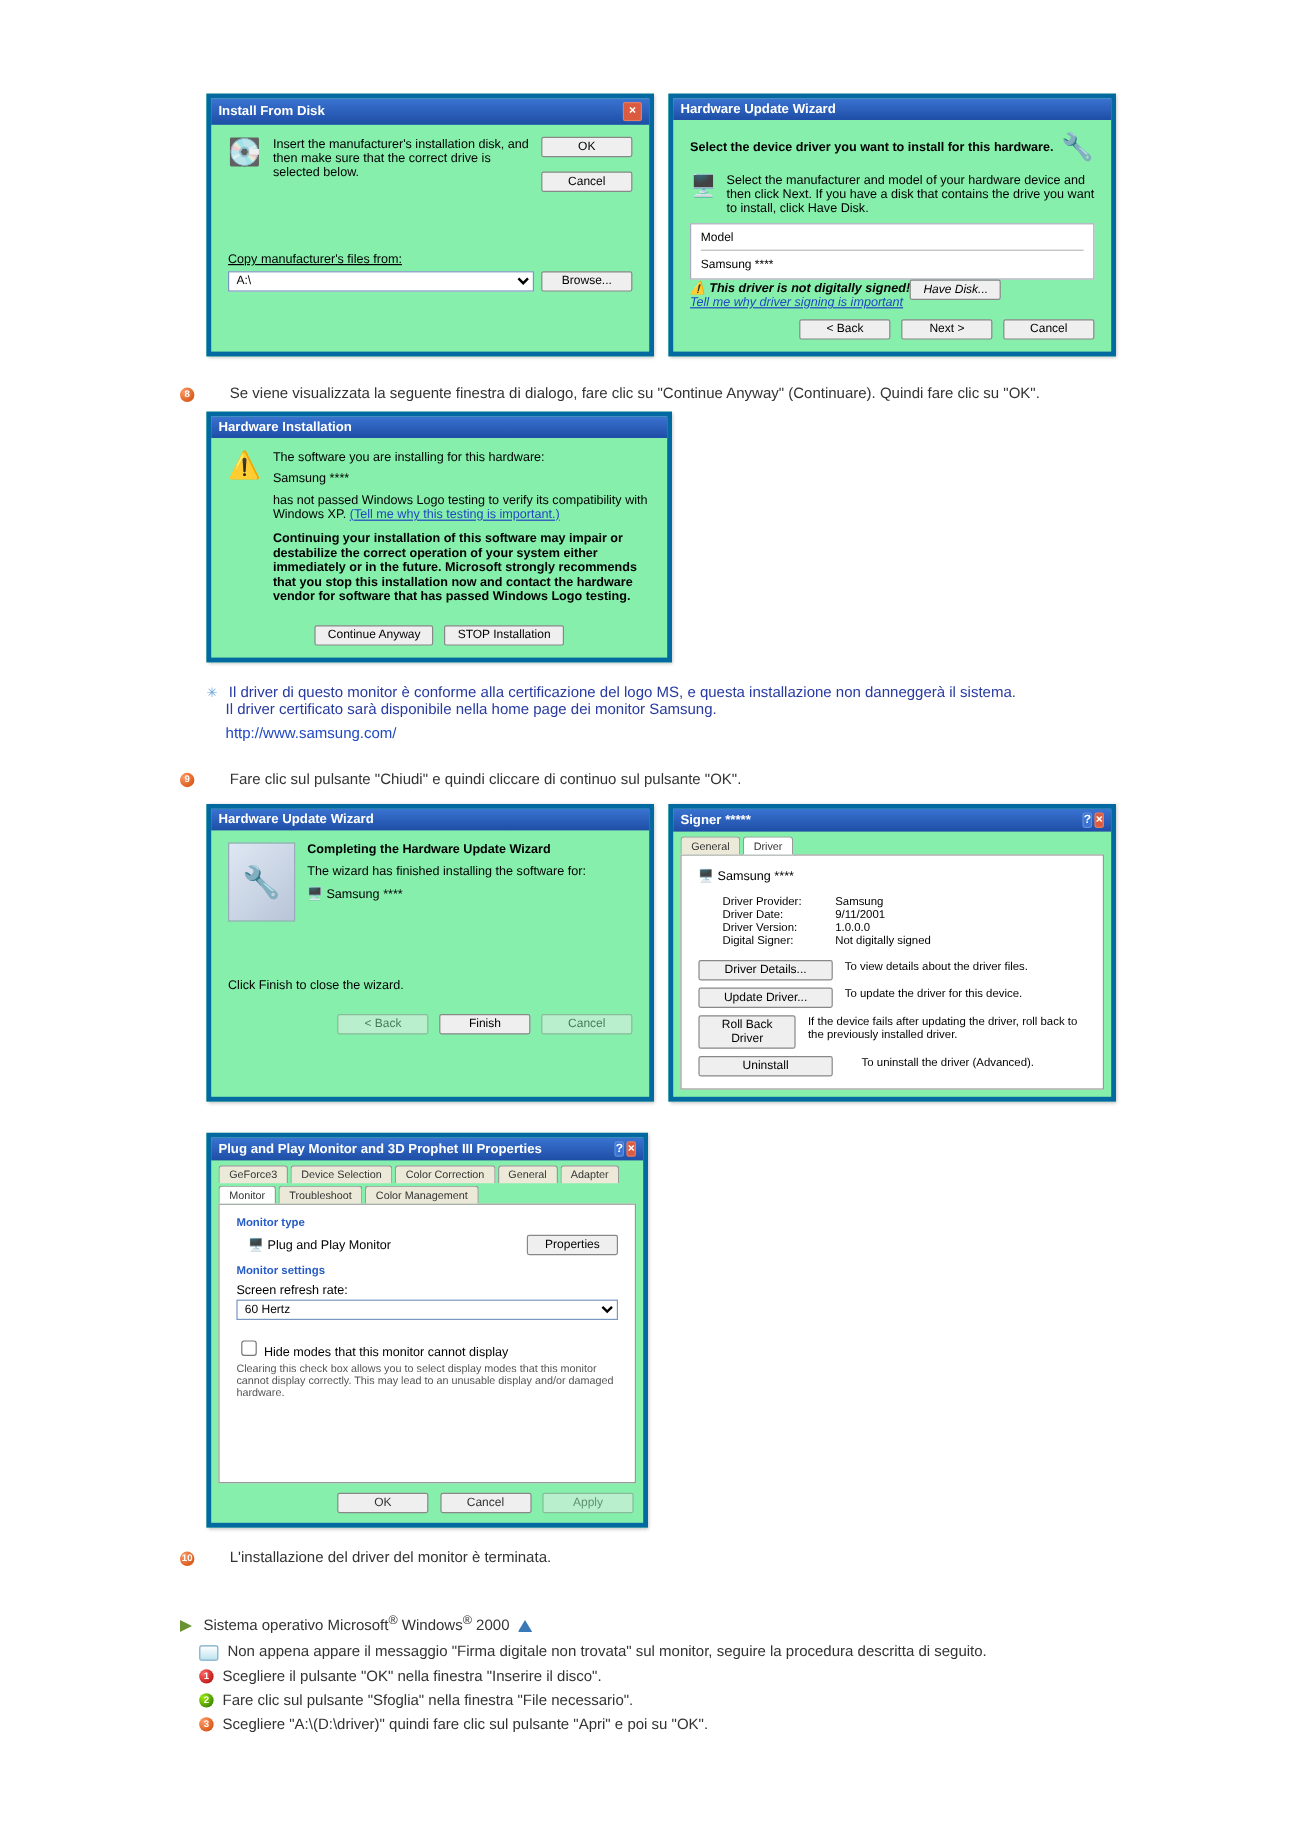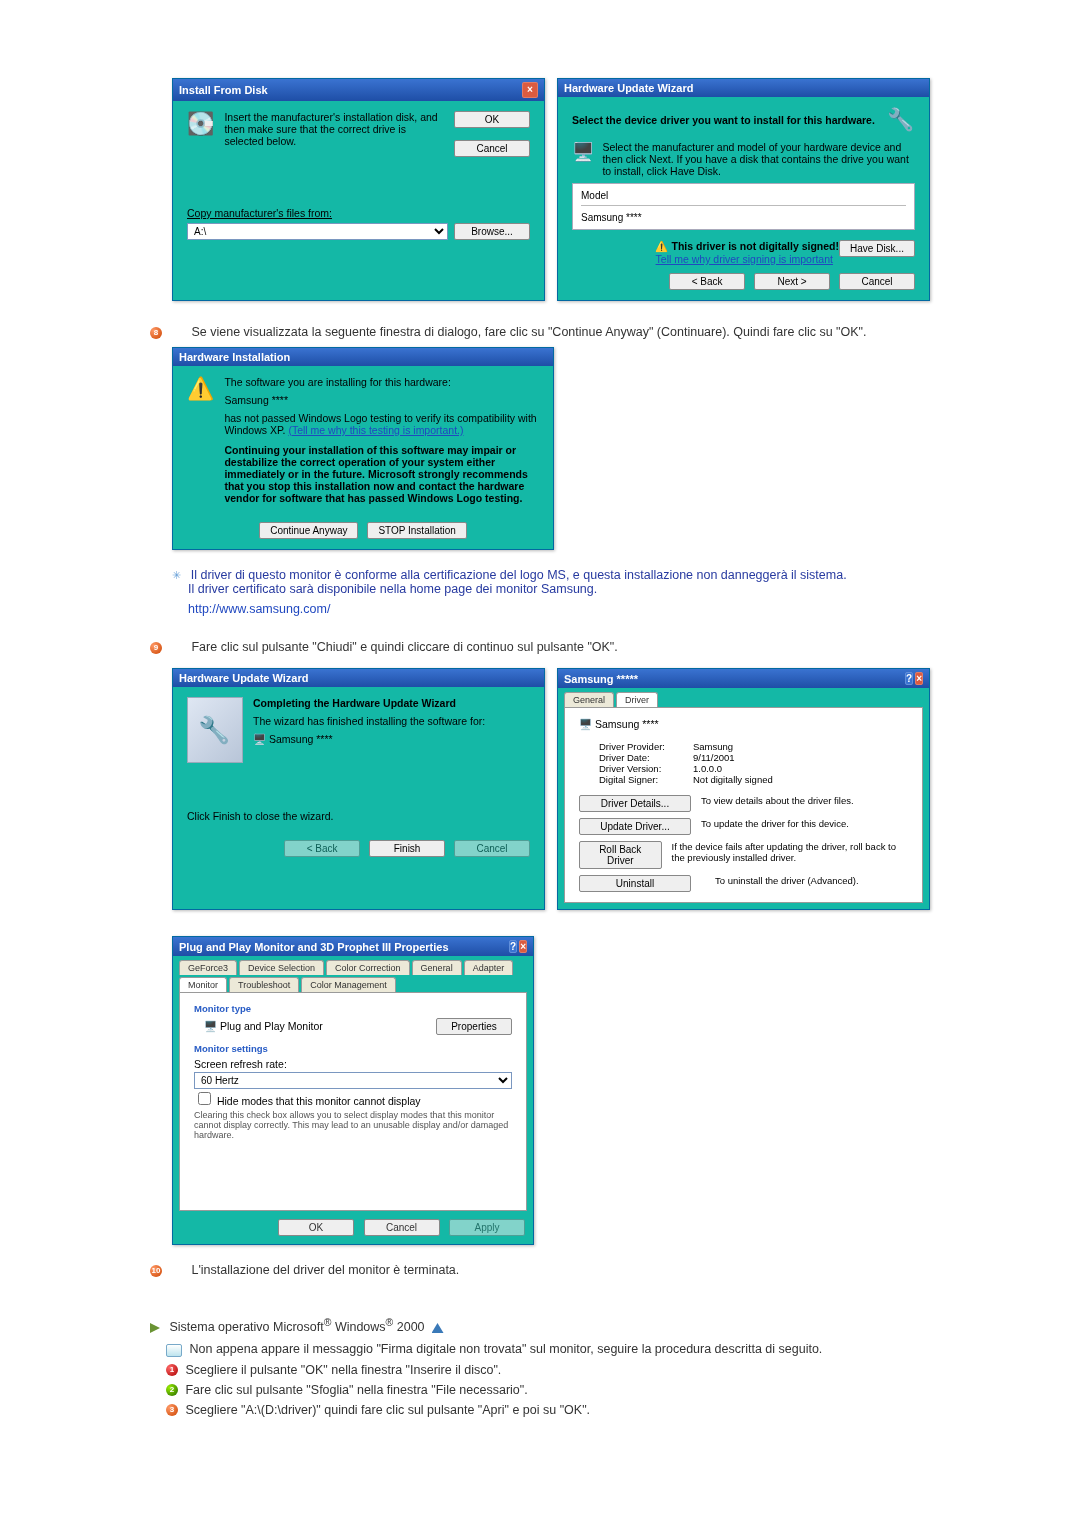--- a/index.html
+++ b/index.html
@@ -18,21 +18,21 @@
     clip-path:polygon(0 0,100% 50%,0 100%); vertical-align:middle; margin-right:6px;}
   .top-arrow { display:inline-block; width:12px; height:10px; vertical-align:middle;
     background:#3a79b8; clip-path:polygon(50% 0,100% 100%,0 100%);}
   .note-icon { display:inline-block; width:14px; height:11px; vertical-align:middle;
     background:linear-gradient(#fff,#bde4ee); border:1px solid #77a9c9; border-radius:2px; margin-right:4px;}
 
   .blue-link { color:#2048c0; }
   .driver-note { color:#273aa0; margin-left:22px; }
 
   
-  .win { margin:8px 0 18px 22px; border:1px solid #0369a1; background:#14b8a6; box-shadow:1px 1px 3px #bbb; }
+  .win { margin:8px 0 18px 22px; border:4px solid #0369a1; background:#86efac; box-shadow:1px 1px 3px #bbb; }
   .titlebar { background:linear-gradient(#3a73d1,#1e4ea6); color:#fff; font-weight:bold;
     font-size:11px; padding:3px 6px; display:flex; justify-content:space-between; align-items:center;}
   .titlebar .tb-btn { width:14px; height:14px; background:#db5b40; border:1px solid #fff3;
     border-radius:2px; font-size:10px; text-align:center; line-height:13px; }
   .win-inner { padding:10px 14px; color:#000; font-size:10.5px; }
   .btn { display:inline-block; min-width:54px; padding:2px 10px; font-size:10px;
     background:#efefef; border:1px solid #888; border-radius:2px; text-align:center; }
   .btn-row-right { text-align:right; margin-top:8px; }
   .btn + .btn { margin-left:6px; }
   select,input[type=text]{ font-size:10px; padding:1px 2px; border:1px solid #7a97c0; background:#fff;}
@@ -90,21 +90,21 @@
         </div>
         <div style="display:flex; gap:8px; margin-top:8px;">
           <span style="font-size:18px;">🖥️</span>
           <span>Select the manufacturer and model of your hardware device and then click Next. If you have a disk that contains the drive you want to install, click Have Disk.</span>
         </div>
         <div class="panel-white">
           <div>Model</div>
           <hr class="sep">
           <div>Samsung ****</div>
         </div>
-        <div style="display:flex; justify-content:flex-end; align-items:flex-start; margin-top:10px;">
+        <div style="display:flex; justify-content:flex-start; align-items:flex-start; margin-top:0;font-style:italic;">
           <div>
             ⚠️ <b>This driver is not digitally signed!</b><br>
             <span class="xp-link">Tell me why driver signing is important</span>
           </div>
           <div class="btn">Have Disk...</div>
         </div>
         <div class="btn-row-right">
           <span class="btn">&lt; Back</span>
           <span class="btn">Next &gt;</span>
           <span class="btn">Cancel</span>
@@ -173,21 +173,21 @@
         <div class="btn-row-right">
           <span class="btn" style="opacity:.5;">&lt; Back</span>
           <span class="btn">Finish</span>
           <span class="btn" style="opacity:.5;">Cancel</span>
         </div>
       </div>
     </div>
 
     <div class="win">
       <div class="titlebar">
-        <span>Samsung *****</span>
+        <span>Signer *****</span>
         <span><span class="tb-btn" style="background:#3a73d1; margin-right:2px;">?</span><span class="tb-btn">×</span></span>
       </div>
       <div class="tabs">
         <div class="tab">General</div>
         <div class="tab active">Driver</div>
       </div>
       <div class="win-inner" style="background:#fff; border:1px solid #9a9a9a; margin:0 6px 6px 6px;">
         <div>🖥️ <span>Samsung ****</span></div>
         <div style="margin:10px 0 10px 20px; font-size:9.5px;">
           <div><span class="label-col">Driver Provider:</span><span>Samsung</span></div>
@@ -236,21 +236,21 @@
       <div class="mplabel">Monitor type</div>
       <div style="display:flex; justify-content:space-between; align-items:center; margin:4px 0 8px 10px;">
         <span>🖥️ <span>Plug and Play Monitor</span></span>
         <span class="btn">Properties</span>
       </div>
       <div class="mplabel">Monitor settings</div>
       <div style="margin:4px 0 2px 0;">Screen refresh rate:</div>
       <select style="width:100%;">
         <option>60 Hertz</option>
       </select>
-      <div style="margin-top:0;">
+      <div style="margin-top:14px;">
         <input type="checkbox" style="">
         <span>Hide modes that this monitor cannot display</span>
       </div>
       <div style="font-size:9px; color:#555; margin-top:2px;">Clearing this check box allows you to select display modes that this monitor cannot display correctly. This may lead to an unusable display and/or damaged hardware.</div>
       <div style="height:60px;"></div>
     </div>
     <div class="btn-row-right" style="padding:0 8px 8px 0;">
       <span class="btn">OK</span>
       <span class="btn">Cancel</span>
       <span class="btn" style="opacity:.5;">Apply</span>

